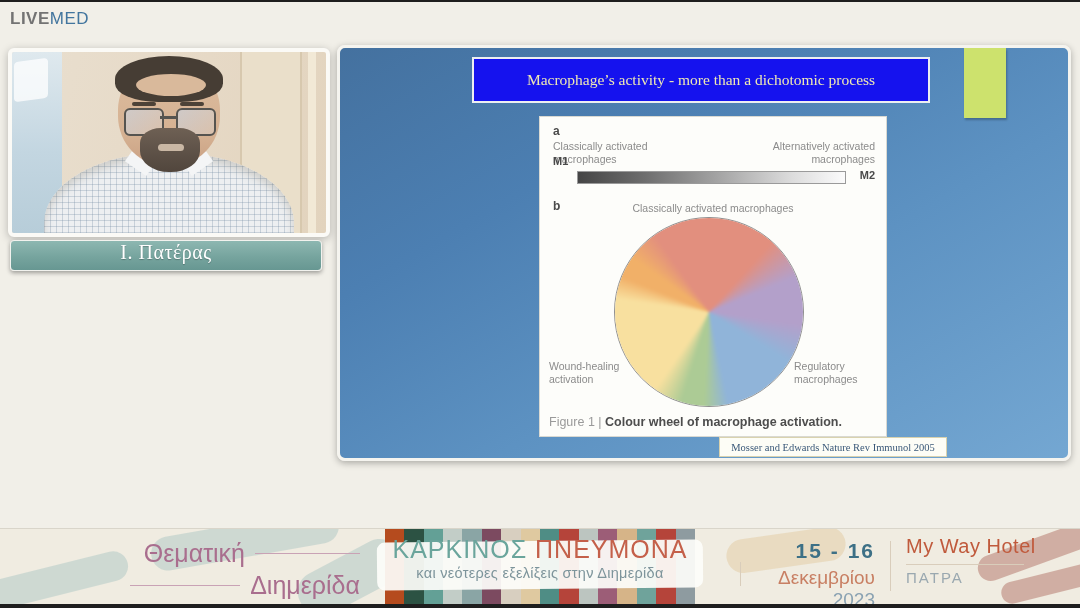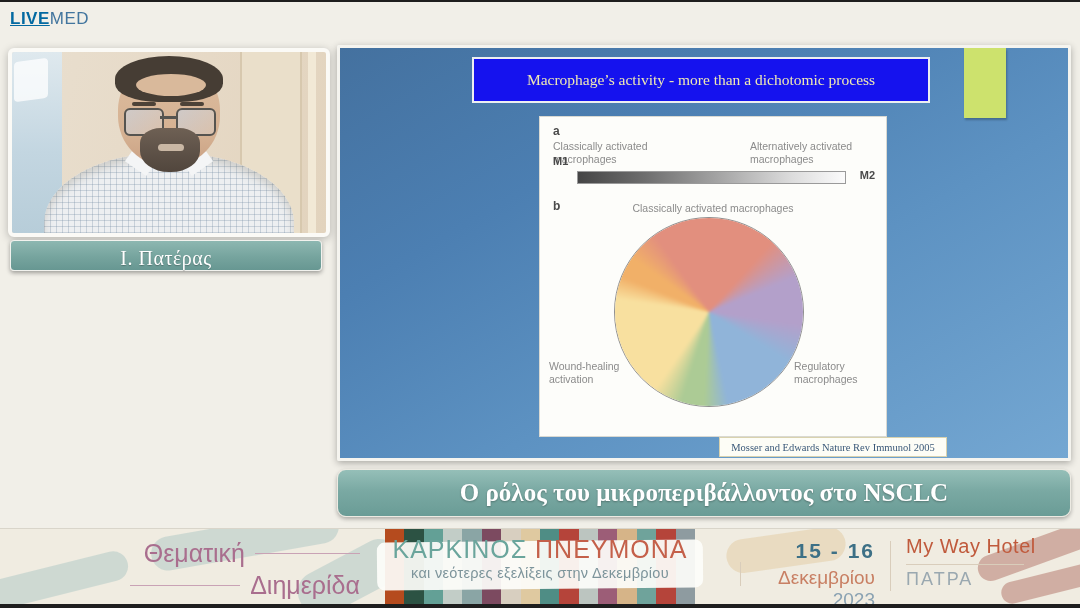--- a/index.html
+++ b/index.html
@@ -4,21 +4,21 @@
 <style>
   html,body{margin:0;padding:0;}
   body{width:1080px;height:608px;font-family:"Liberation Sans",sans-serif;background:#f1efe8;overflow:hidden;}
   #stage{position:relative;width:1080px;height:608px;background:#f1efe8;}
   .edge-strip{position:absolute;left:0;width:1080px;background:#1e1e1e;}
   #edge-top{top:0;height:2px;}
   #edge-bottom{bottom:0;height:4px;}
 
   
   #logo{position:absolute;top:9px;left:10px;font-size:17px;letter-spacing:.5px;}
-  #logo .live{font-weight:bold;color:#0369a1;text-decoration:underline;}
+  #logo .live{font-weight:bold;color:#737373;}
   #logo .med{font-weight:normal;color:#42759e;}
 
   
   #video-frame{position:absolute;left:8px;top:48px;width:314px;height:181px;background:#fbfaf6;border:4px solid #fbfaf6;border-radius:6px;box-shadow:0 2px 8px rgba(0,0,0,.25);}
   #video-inner{position:relative;width:100%;height:100%;overflow:hidden;border-radius:2px;background:linear-gradient(105deg,#e9dfcf 0%,#e6d9c6 55%,#e2d3bd 100%);}
   .window-light{position:absolute;left:0;top:0;width:50px;height:100%;background:linear-gradient(180deg,#dfe9ee 0%,#c3d6e1 55%,#b7cdd9 100%);}
   .window-glare{position:absolute;left:2px;top:8px;width:34px;height:40px;background:rgba(255,255,255,.75);border-radius:4px;transform:skewY(-8deg);}
   .door{position:absolute;left:228px;top:0;width:58px;height:100%;background:#eadfca;border-left:2px solid #d7c8ae;border-right:2px solid #d7c8ae;}
   .door-edge{position:absolute;left:296px;top:0;width:8px;height:100%;background:#f2e9d6;}
   .person{position:absolute;left:0;top:0;width:100%;height:100%;}
@@ -36,39 +36,39 @@
   .brow.l{left:14px;} .brow.r{left:62px;}
   .glasses{position:absolute;top:46px;left:6px;width:92px;height:26px;}
   .lens{position:absolute;top:0;width:36px;height:24px;border:2px solid #565450;border-radius:6px;background:linear-gradient(135deg,rgba(200,218,240,.55),rgba(230,240,250,.25));}
   .lens.l{left:0;} .lens.r{left:52px;}
   .bridge{position:absolute;left:36px;top:8px;width:18px;height:3px;background:#565450;}
   .beard{position:absolute;left:22px;bottom:-6px;width:60px;height:44px;border-radius:34% 34% 48% 48%;background:linear-gradient(180deg,#6e6054 0%,#5c5046 60%,#51463d 100%);}
   .mouth{position:absolute;left:18px;top:16px;width:26px;height:7px;border-radius:4px;background:#c9b7a4;}
 
   #name-bar{position:absolute;left:10px;top:240px;width:310px;height:29px;border-radius:4px;border:1px solid #f2f2ee;
     background:linear-gradient(180deg,#8db7b1 0%,#76a49e 55%,#679792 100%);box-shadow:0 2px 4px rgba(0,0,0,.35);
-    display:flex;align-items:flex-end;justify-content:center;}
+    display:flex;align-items:flex-start;justify-content:center;}
   #name-bar span{font-family:"Liberation Serif",serif;font-size:20px;color:#fff;letter-spacing:.5px;text-shadow:0 1px 1px rgba(0,0,0,.25);}
 
   
-  #slide{position:absolute;left:337px;top:45px;width:728px;height:410px;border:3px solid #f5f4ef;border-radius:2px;
+  #slide{position:absolute;left:337px;top:45px;width:728px;height:410px;border:3px solid #f5f4ef;border-radius:8px;
     box-shadow:0 2px 7px rgba(0,0,0,.3);
     background:linear-gradient(150deg,#44719f 0%,#4c7fb2 30%,#5d92c2 60%,#74a7d2 100%);}
   #slide-title{position:absolute;left:132px;top:9px;width:454px;height:42px;background:#1512ee;border:2px solid #eceef2;
     display:flex;align-items:center;justify-content:center;text-align:center;}
   #slide-title span{font-family:"Liberation Serif",serif;font-size:15.5px;line-height:1.35;color:#efe9b4;padding:0 28px;}
   #sticky-note{position:absolute;left:624px;top:0px;width:42px;height:70px;background:#cde26d;box-shadow:1px 2px 2px rgba(0,0,0,.25);}
 
   #figure-box{position:absolute;left:199px;top:68px;width:346px;height:319px;background:#fdfdfa;border:1px solid #d9d9d2;}
   .panel-letter{position:absolute;font-weight:bold;font-size:12px;color:#4a4a4a;}
   #panel-a-letter{left:13px;top:7px;}
   #panel-b-letter{left:13px;top:82px;}
   .fig-label{position:absolute;font-size:10.5px;line-height:1.25;color:#8b8b8b;}
   #label-classical-a{left:13px;top:23px;width:110px;text-align:left;}
-  #label-alternative{right:11px;top:23px;width:125px;text-align:left;}
+  #label-alternative{right:11px;top:23px;width:125px;text-align:right;}
   #m1{position:absolute;left:13px;top:38px;font-weight:bold;font-size:11px;color:#4a4a4a;}
   #m2{position:absolute;right:11px;top:52px;font-weight:bold;font-size:11px;color:#4a4a4a;}
   #gradient-bar{position:absolute;left:37px;top:54px;width:267px;height:11px;border:1px solid #9a9a9a;
     background:linear-gradient(90deg,#454545 0%,#6e6e6e 25%,#a9a9a9 55%,#dcdcdc 80%,#fbfbfb 100%);}
   #label-classical-b{left:0;top:85px;width:100%;text-align:center;}
   #wheel{position:absolute;left:74px;top:100px;width:188px;height:188px;border-radius:50%;border:1px solid #8f8f8f;overflow:hidden;}
   #wheel-fill{position:absolute;left:-3px;top:-3px;right:-3px;bottom:-3px;filter:blur(1.5px);}
   #label-wound{left:9px;top:243px;width:86px;}
   #label-regulatory{left:254px;top:243px;width:86px;}
   #fig-caption{position:absolute;left:9px;top:298px;font-size:12.5px;color:#9a9a9a;}
@@ -121,21 +121,21 @@
   #dates-block{position:absolute;left:5px;top:10px;width:140px;text-align:right;}
   #dates{font-size:21px;font-weight:bold;color:#3d7086;letter-spacing:2px;}
   #month-row{font-size:19px;margin-top:4px;}
   #month-row .month{color:#c87f63;}
   #month-row .year{color:#8aa2b2;}
   #vline-month{position:absolute;left:10px;top:33px;width:1px;height:24px;background:#d9cdbb;}
   #vline-col{position:absolute;left:160px;top:12px;width:1px;height:50px;background:#d9cdbb;}
   #venue-block{position:absolute;left:176px;top:6px;width:150px;}
   #venue{font-size:20px;color:#c05a3c;letter-spacing:.5px;}
   #venue-hline{width:118px;height:1px;background:#d9cdbb;margin:6px 0 4px 0;}
-  #city{font-size:18px;color:#9aa8b0;letter-spacing:2px;}
+  #city{font-size:15px;color:#9aa8b0;letter-spacing:2px;}
 </style>
 </head>
 <body>
 
 <div id="stage">
   <div class="edge-strip" id="edge-top"></div>
 
   <div id="logo">
     <span class="live">LIVE</span><span class="med">MED</span>
   </div>
@@ -191,30 +191,30 @@
       <div class="panel-letter" id="panel-b-letter">b</div>
       <div class="fig-label" id="label-classical-b">Classically activated macrophages</div>
 
       <div id="wheel">
         <div id="wheel-fill" style="background: conic-gradient(rgb(226, 143, 126) 0deg, rgb(226, 143, 126) 42deg, rgb(179, 160, 202) 68deg, rgb(179, 160, 202) 98deg, rgb(144, 180, 217) 122deg, rgb(144, 180, 217) 168deg, rgb(172, 203, 149) 183deg, rgb(172, 203, 149) 197deg, rgb(248, 224, 159) 215deg, rgb(248, 224, 159) 278deg, rgb(241, 176, 104) 292deg, rgb(241, 176, 104) 305deg, rgb(226, 143, 126) 325deg, rgb(226, 143, 126) 360deg);"></div>
       </div>
 
       <div class="fig-label" id="label-wound">Wound-healing activation</div>
       <div class="fig-label" id="label-regulatory">Regulatory macrophages</div>
 
+      <div id="fig-caption">
+        <span>Figure 1 | </span><b>Colour wheel of macrophage activation.</b>
+      </div>
     </div>
 
     <div id="citation-box">
       <span>Mosser and Edwards Nature Rev Immunol 2005</span>
     </div>
   </div>
 
-  <div id="topic-banner">
-    <span>Ο ρόλος του μικροπεριβάλλοντος στο NSCLC</span>
-  </div>
 
   <div id="footer">
     <div class="brush teal" id="brush1"></div>
     <div class="brush teal" id="brush2"></div>
     <div class="brush teal" id="brush3"></div>
     <div class="brush tan" id="brush4"></div>
     <div class="brush rose" id="brush5"></div>
     <div class="brush rose" id="brush6"></div>
 
     <div id="footer-left">
@@ -227,21 +227,21 @@
         <span>Διημερίδα</span>
       </div>
     </div>
 
     <div id="footer-center">
       <div id="center-band"></div>
       <div id="center-text">
         <div id="center-title">
           <span class="t1">ΚΑΡΚΙΝΟΣ</span><span class="t2"> ΠΝΕΥΜΟΝΑ</span>
         </div>
-        <div id="center-sub">και νεότερες εξελίξεις στην Δεκεμβρίου</div>
+        <div id="center-sub">και νεότερες εξελίξεις στην Διημερίδα</div>
       </div>
     </div>
 
     <div id="footer-right">
       <div id="vline-month"></div>
       <div id="dates-block">
         <div id="dates">15 - 16</div>
         <div id="month-row">
           <span class="month">Δεκεμβρίου </span><span class="year">2023</span>
         </div>

